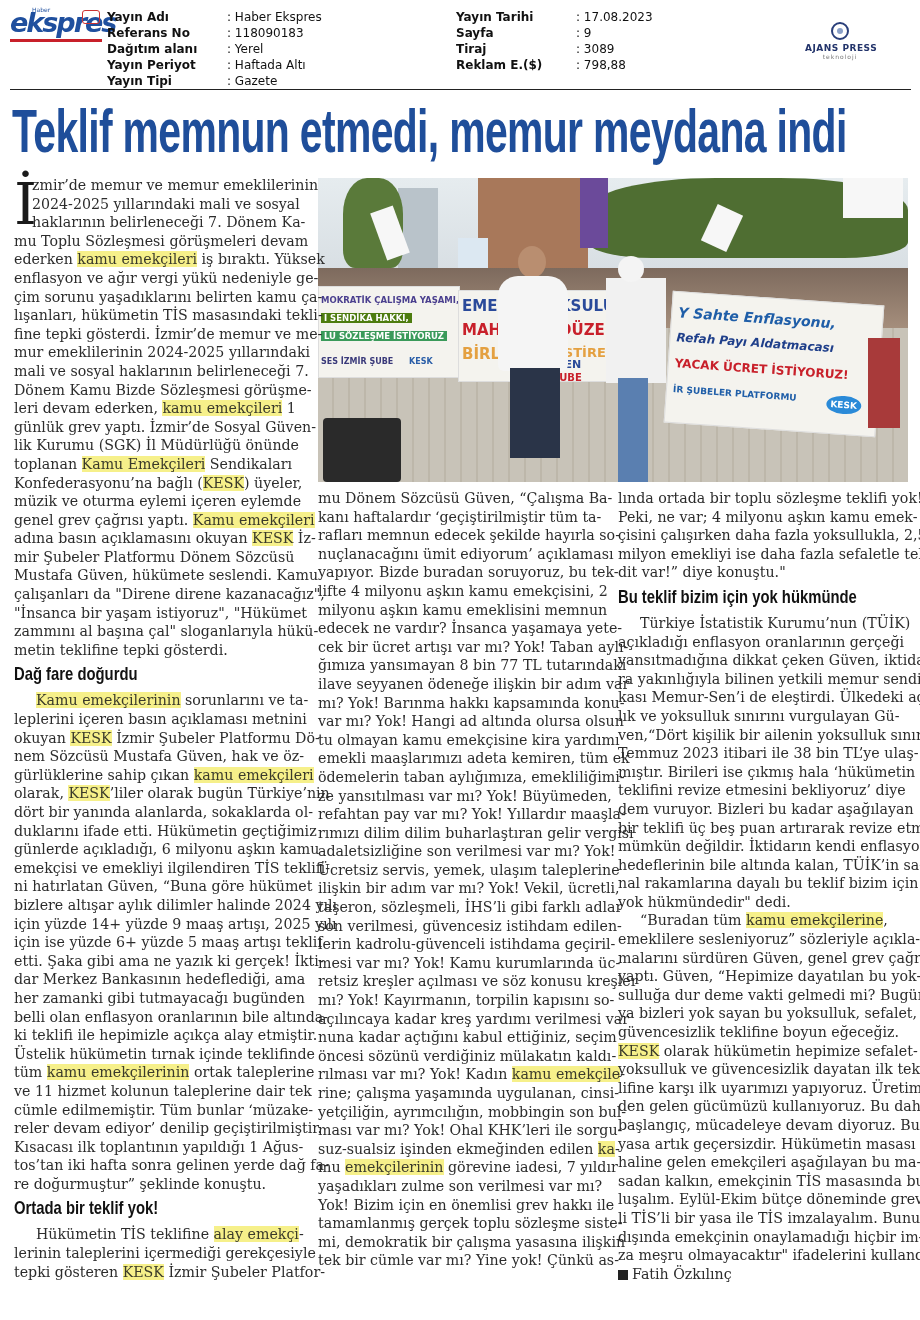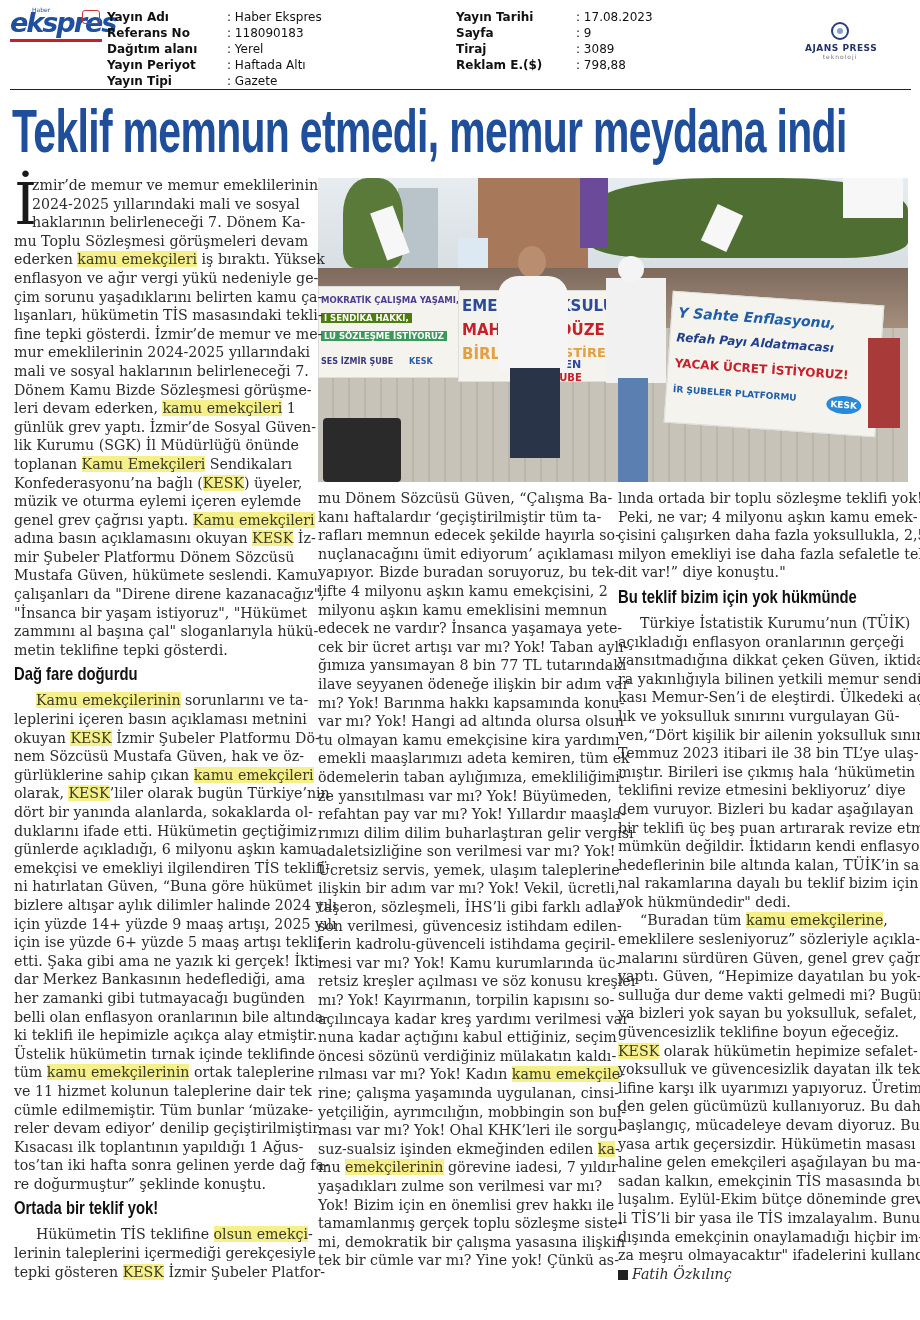--- a/index.html
+++ b/index.html
@@ -35,21 +35,21 @@
   .col .ln { white-space:nowrap; height:18.6px; }
   .col-1 { left:14px; top:176px; width:292px; }
   .col-2 { left:318px; top:489px; width:290px; }
   .col-3 { left:618px; top:489px; width:292px; }
   .hl { background:#f6f08a; color:#3a3a2a; }
   .ind { padding-left:22px; }
   .sub-head { font-family:"Liberation Sans", sans-serif; font-weight:bold; font-size:19px; color:#111; white-space:nowrap; transform-origin:left top; transform:scaleX(0.78); height:26px; line-height:26px; margin:2px 0 4px 0; }
   .dropcap-wrap { position:relative; }
   .dropcap { position:absolute; left:0; top:2px; font-size:58px; line-height:52px; color:#1a1a1a; font-family:"DejaVu Serif", serif; }
   .dc-ln { padding-left:18px; }
-  .byline { white-space:nowrap;font-style:italic; }
+  .byline { white-space:nowrap; }
   .byline .sq { display:inline-block; width:10px; height:10px; background:#222; margin-right:4px; vertical-align:-1px; }
 
   
   .photo { position:absolute; left:318px; top:178px; width:590px; height:304px; overflow:hidden; background:#cfc7bc; }
   .sky { position:absolute; left:0; top:0; width:590px; height:120px; background:linear-gradient(#e6ecef,#d4dbe0); }
   .bldg { position:absolute; background:#a57a5a; }
   .tree { position:absolute; background:#5a7a3a; border-radius:40% 40% 20% 20%; }
   .ground { position:absolute; left:0; top:150px; width:590px; height:154px; background:repeating-linear-gradient(90deg,#c8c3b8 0 14px,#bdb7aa 14px 16px), #c8c3b8; }
   .crowd { position:absolute; left:0; top:90px; width:590px; height:60px; background:linear-gradient(#7d6a5d,#a58e7c); }
   .banner { position:absolute; background:#f4f3ee; border:1px solid #ddd; font-family:"DejaVu Sans", sans-serif; font-weight:bold; overflow:hidden; }
@@ -237,21 +237,21 @@
       <div class="ln"><span>tüm </span><span class="hl">kamu emekçilerinin</span><span> ortak taleplerine</span></div>
       <div class="ln"><span>ve 11 hizmet kolunun taleplerine dair tek</span></div>
       <div class="ln"><span>cümle edilmemiştir. Tüm bunlar ‘müzake-</span></div>
       <div class="ln"><span>reler devam ediyor’ denilip geçiştirilmiştir.</span></div>
       <div class="ln"><span>Kısacası ilk toplantının yapıldığı 1 Ağus-</span></div>
       <div class="ln"><span>tos’tan iki hafta sonra gelinen yerde dağ fa-</span></div>
       <div class="ln"><span>re doğurmuştur” şeklinde konuştu.</span></div>
     </div>
   <div class="sub-head">Ortada bir teklif yok!</div>
   <div id="c1-c">
-      <div class="ln ind"><span>Hükümetin TİS teklifine </span><span class="hl">olsun emekçi</span><span>-</span></div>
+      <div class="ln ind"><span>Hükümetin TİS teklifine </span><span class="hl">alay emekçi</span><span>-</span></div>
       <div class="ln"><span>lerinin taleplerini içermediği gerekçesiyle</span></div>
       <div class="ln"><span>tepki gösteren </span><span class="hl">KESK</span><span> İzmir Şubeler Platfor-</span></div>
     </div>
 </div>
 
 <div class="col col-2">
   <div id="c2">
       <div class="ln"><span>mu Dönem Sözcüsü Güven, “Çalışma Ba-</span></div>
       <div class="ln"><span>kanı haftalardır ‘geçiştirilmiştir tüm ta-</span></div>
       <div class="ln"><span>rafları memnun edecek şekilde hayırla so-</span></div>

